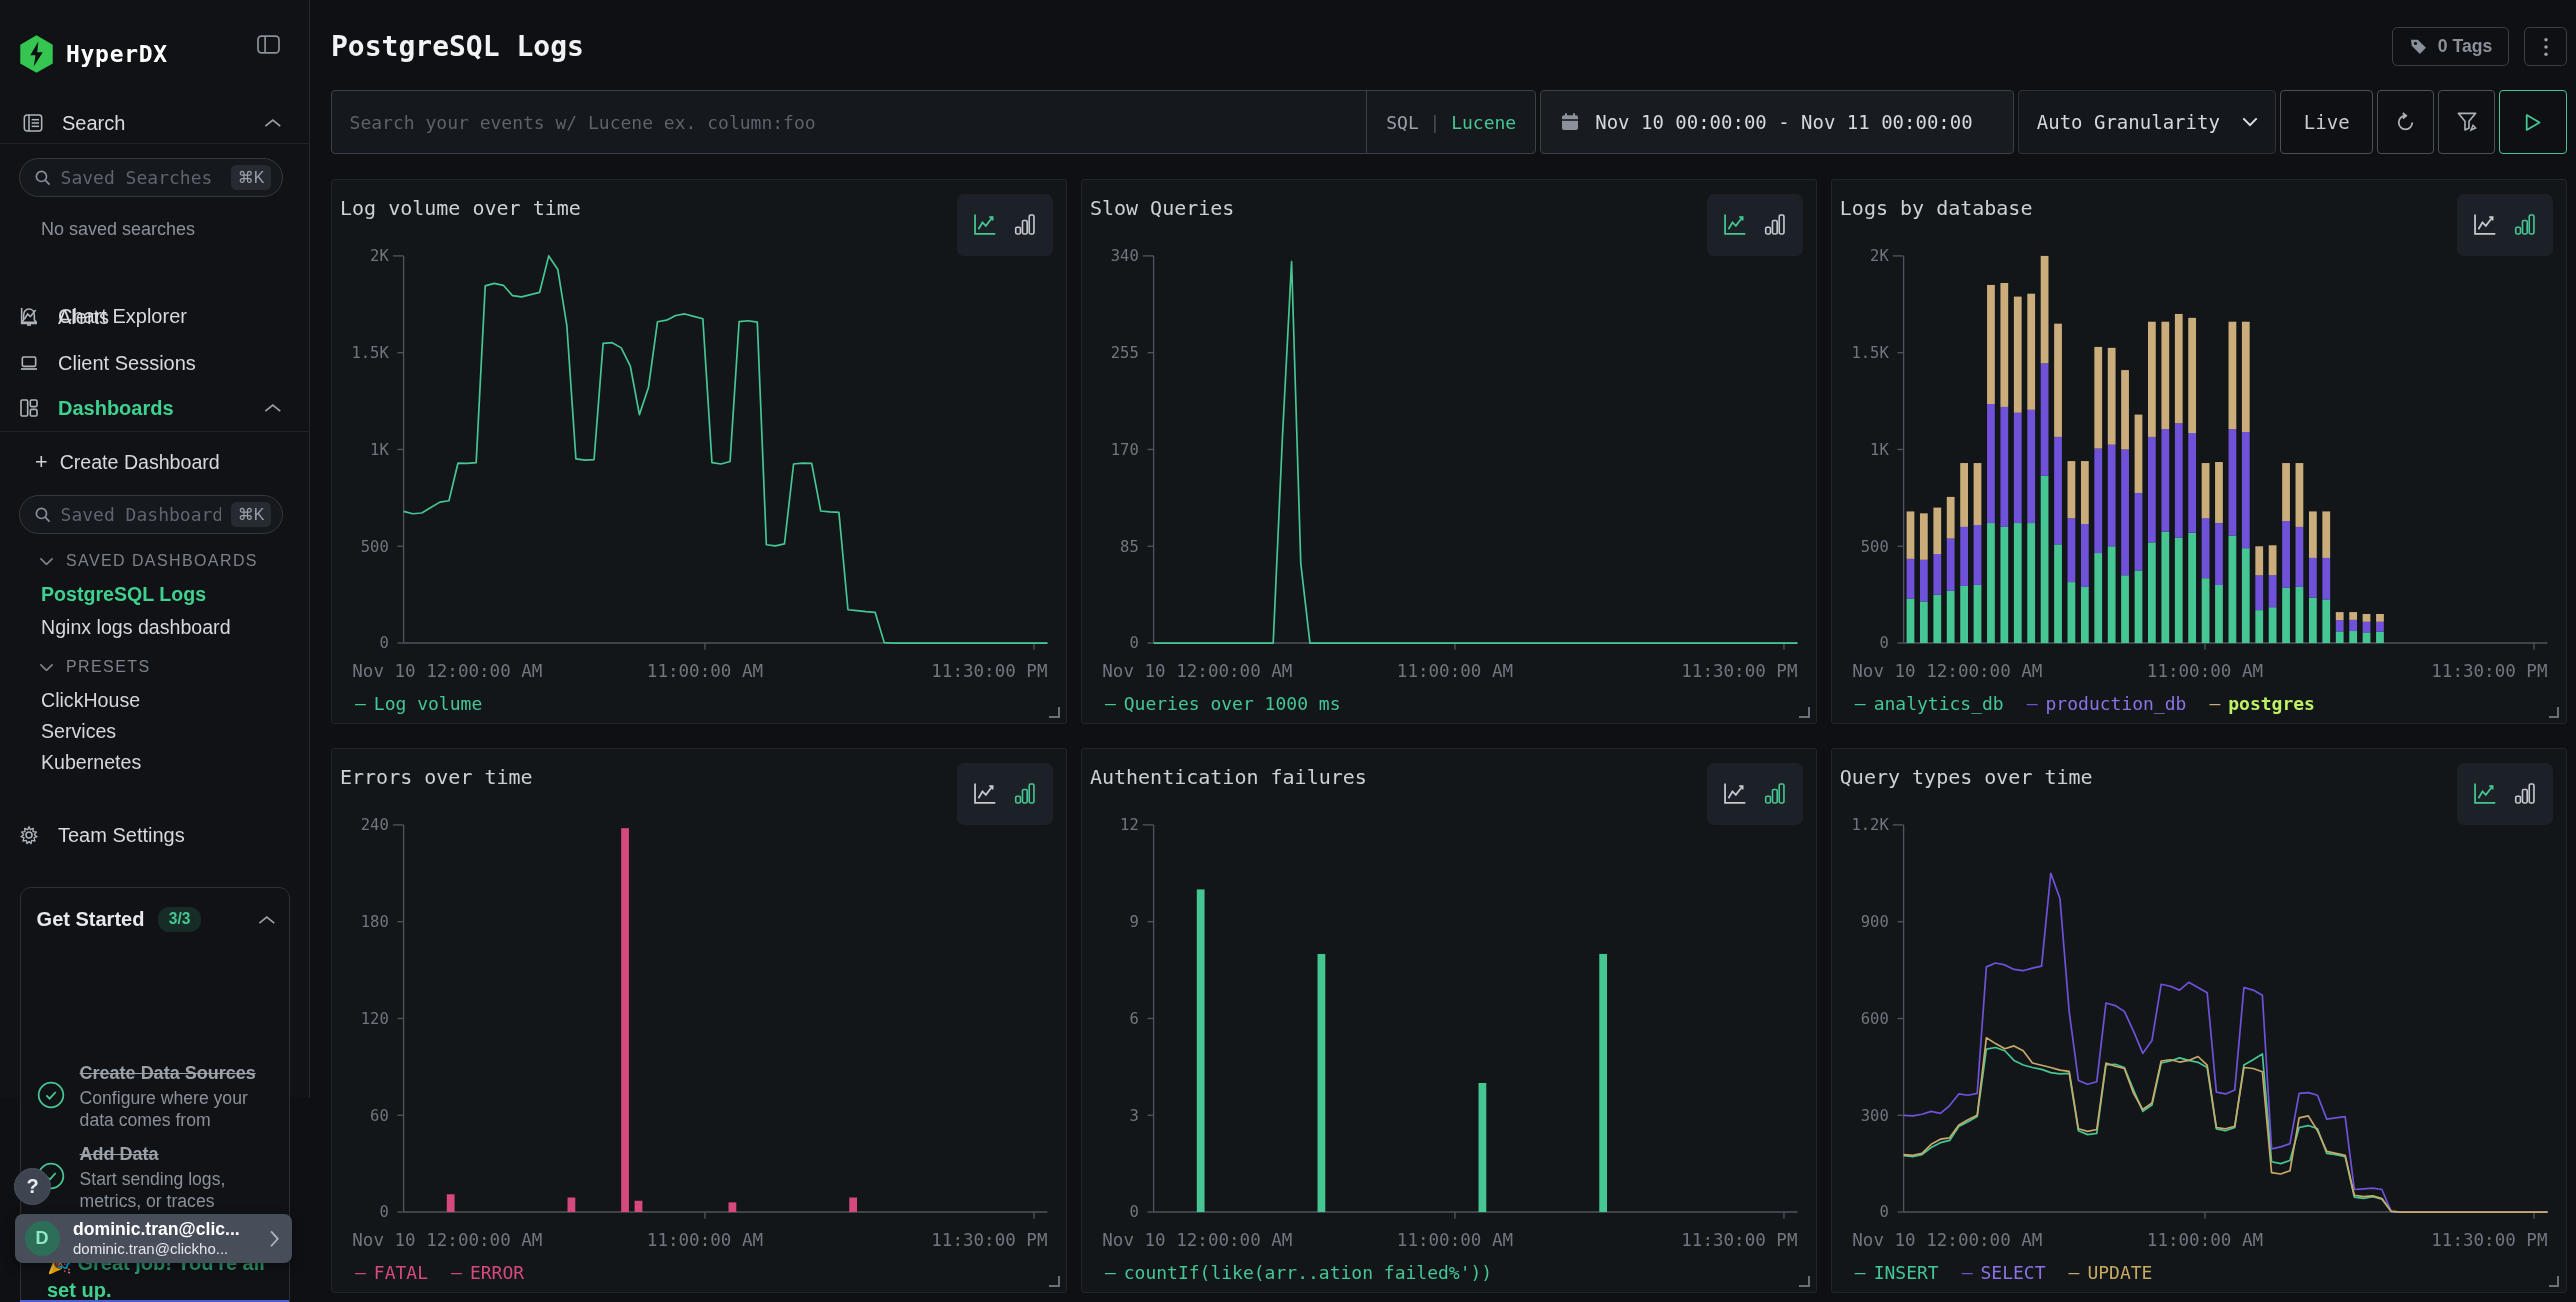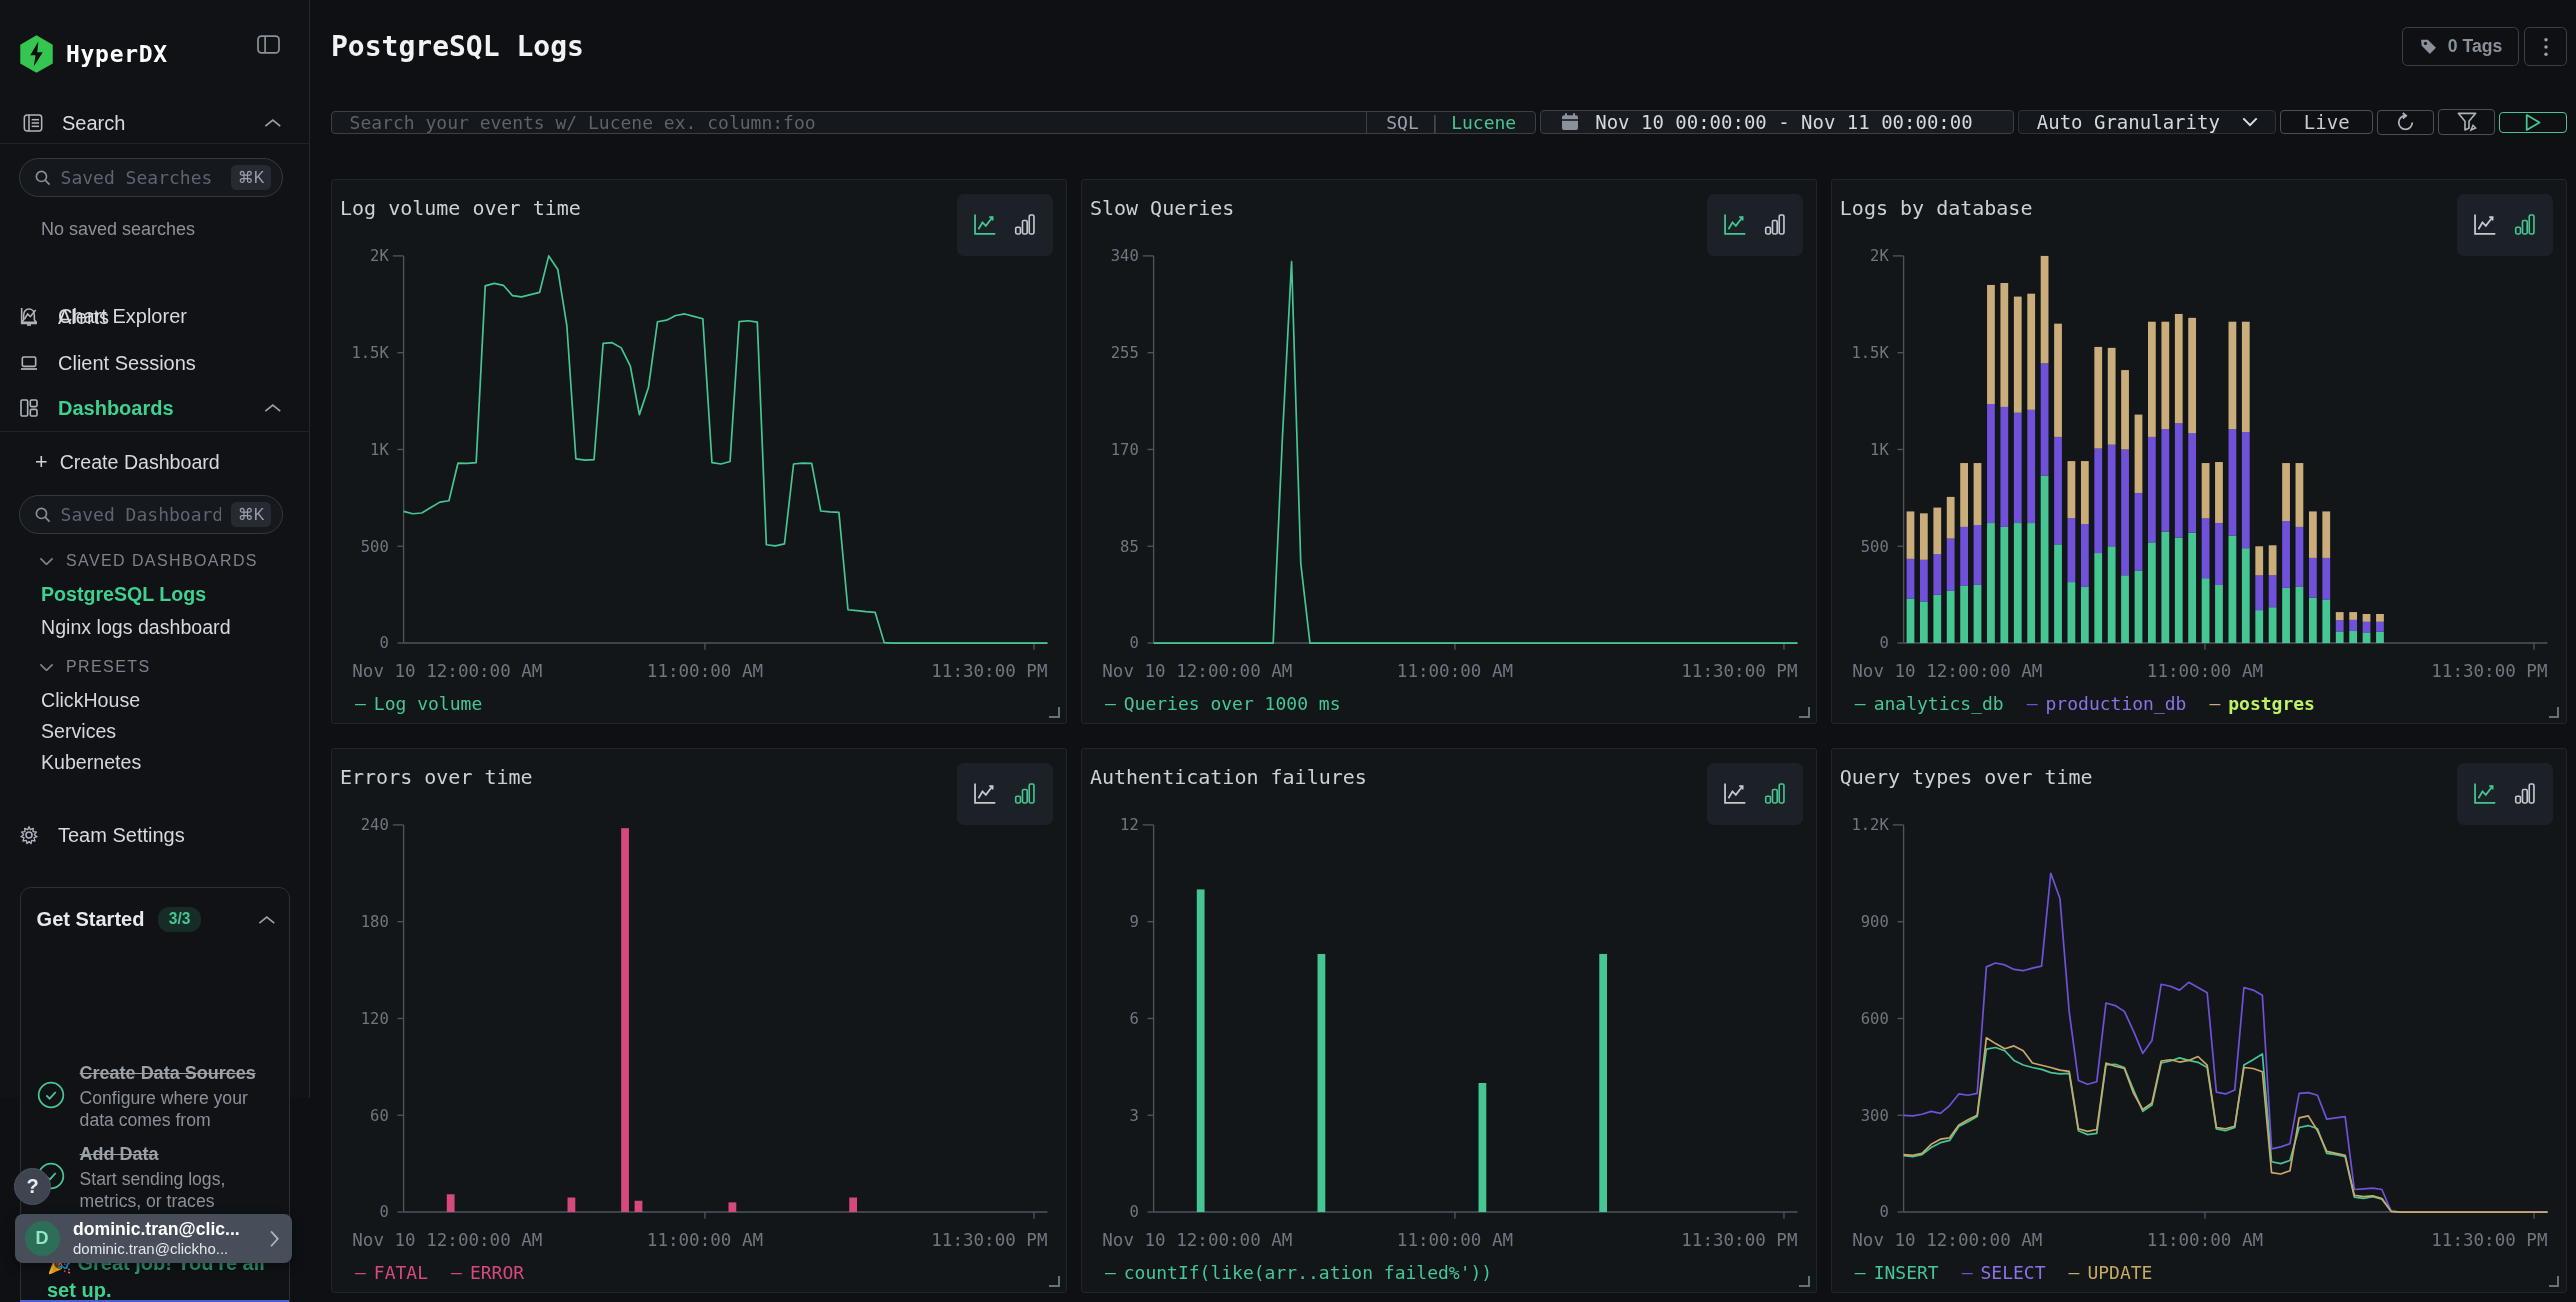--- a/index.html
+++ b/index.html
@@ -41,24 +41,24 @@
   .avatar { width:35px; height:35px; border-radius:50%; background:#2c6e58; color:#8fe8c4; font-size:18px; font-weight:bold; display:flex; align-items:center; justify-content:center; }
   .chip-col { flex:1; min-width:0; }
   .chip-name { font-size:17.6px; font-weight:bold; color:#ffffff; line-height:20px; white-space:nowrap; }
   .chip-mail { font-size:15px; color:#e3e6ea; line-height:19px; white-space:nowrap; }
   .blue-bar { left:20px; top:1300px; width:269px; height:3.4px; background:#4c5fd5; z-index:2; }
 
   
   .main { position:absolute; left:311px; top:0; right:0; bottom:0; }
   .page-head { position:absolute; left:20px; top:27px; right:8.8px; display:flex; align-items:center; }
   .page-title { font-family:"DejaVu Sans Mono", monospace; font-size:28px; font-weight:bold; color:#f0f2f4; }
-  .head-right { margin-left:auto; display:flex; gap:5px; align-items:flex-end; }
+  .head-right { margin-left:auto; display:flex; gap:15px; align-items:flex-end; }
   .tags-btn { height:39px; border:0.7px solid #3a4047; border-radius:5.4px; background:transparent; color:#8b919a; font-weight:bold; font-size:17.6px; display:flex; align-items:center; gap:9.5px; padding:0 16px; cursor:pointer; font-family:"Liberation Sans", sans-serif; }
   .kebab-btn { width:43px; height:39px; border:0.7px solid #3a4047; border-radius:5.4px; display:flex; align-items:center; justify-content:center; cursor:pointer; }
-  .toolbar { position:absolute; left:20px; top:90px; right:8.8px; display:flex; gap:4px; height:64px;align-items:center; }
+  .toolbar { position:absolute; left:20px; top:90px; right:8.8px; display:flex; gap:4px; height:64px; }
   .search-box { flex:1; border:0.7px solid #3a4047; border-radius:4px; background:#15181c; display:flex; align-items:stretch; overflow:hidden; }
   .search-box input { flex:1; background:transparent; border:none; outline:none; padding:0 17.6px; color:#c9ccd1; font-family:"DejaVu Sans Mono", monospace; font-size:18px; }
   .search-box input::placeholder { color:#5c636b; }
   .lang-seg { display:flex; align-items:center; gap:10.8px; padding:0 19px; border-left:0.7px solid #3a4047; font-family:"DejaVu Sans Mono", monospace; font-size:18px; white-space:nowrap; }
   .lang-sql { color:#9aa1aa; cursor:pointer; }
   .lang-sep { color:#4a5058; }
   .lang-lucene { color:#46c692; cursor:pointer; }
   .date-btn { width:474px; border:0.7px solid #3a4047; border-radius:4px; background:#181b1f; display:flex; align-items:center; gap:15px; padding:0 19px; font-family:"DejaVu Sans Mono", monospace; font-size:19px; color:#d5d8dc; cursor:pointer; white-space:nowrap; }
   .gran-btn { width:258px; border:0.7px solid #2d3238; border-radius:4px; background:#14171b; display:flex; align-items:center; justify-content:space-between; padding:0 17.6px; font-family:"DejaVu Sans Mono", monospace; font-size:19px; color:#d5d8dc; cursor:pointer; }
   .live-btn { width:93px; border:0.7px solid #4a5058; border-radius:4px; background:transparent; color:#c9ccd1; font-family:"DejaVu Sans Mono", monospace; font-size:19px; display:flex; align-items:center; justify-content:center; cursor:pointer; }

